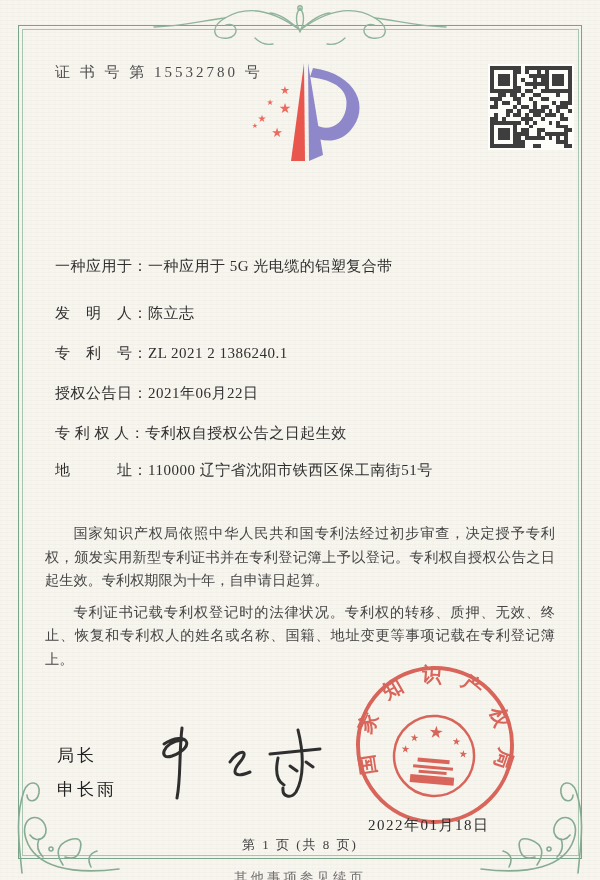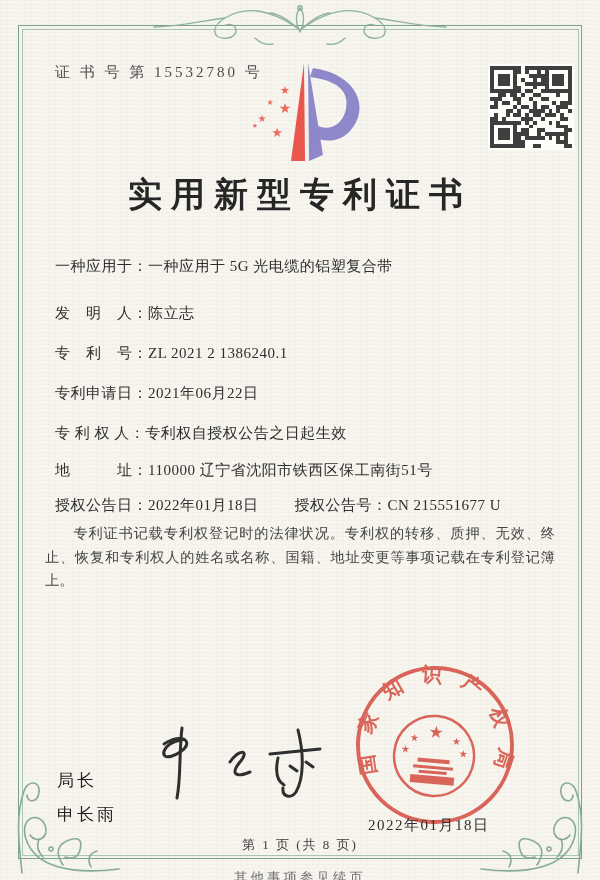--- a/index.html
+++ b/index.html
@@ -26,21 +26,21 @@
          font-size:34px;font-weight:700;letter-spacing:9px;color:#262626;}
   .fields{position:absolute;left:55px;top:256px;width:500px;font-size:15px;letter-spacing:.5px;}
   .field-row{margin-bottom:20px;line-height:20px;white-space:nowrap;}
   .field-row:first-child{margin-bottom:27px;}
   .field-row:nth-child(5){margin-bottom:17px;}
   .field-row:nth-child(6){margin-bottom:15px;}
   .grant-pair{margin-left:36px;}
   .body-text{position:absolute;left:45px;right:45px;top:522px;font-size:14.2px;line-height:23.5px;
              color:#454545;text-align:justify;}
   .body-text p{margin:0 0 8px 0;text-indent:2em;}
-  .official{position:absolute;left:57px;top:769px;font-family:Liberation Serif, serif;
+  .official{position:absolute;left:57px;top:744px;font-family:Liberation Serif, serif;
             font-size:17px;letter-spacing:3px;color:#222;}
   .official div{margin-bottom:11px;}
   .signature{position:absolute;left:148px;top:720px;width:190px;height:88px;}
   .seal{position:absolute;left:350px;top:660px;width:170px;height:170px;opacity:.85;mix-blend-mode:multiply;}
   .seal-date{position:absolute;left:368px;top:816px;font-size:15px;letter-spacing:1.5px;color:#2e2e2e;z-index:1;}
   .footer-page{position:absolute;left:0;right:0;top:836px;text-align:center;font-size:13px;letter-spacing:2px;color:#3d3d3d;}
   .footer-note{position:absolute;left:0;right:0;top:869px;text-align:center;font-size:13.5px;letter-spacing:3px;color:#6f6f6f;}
 </style>
 </head>
 <body>
@@ -333,47 +333,44 @@
       <div style="grid-area: 21 / 6;"></div>
       <div style="grid-area: 21 / 7;"></div>
       <div style="grid-area: 21 / 8;"></div>
       <div style="grid-area: 21 / 9;"></div>
       <div style="grid-area: 21 / 12;"></div>
       <div style="grid-area: 21 / 13;"></div>
       <div style="grid-area: 21 / 20;"></div>
       <div style="grid-area: 21 / 21;"></div>
     </div>
 
-  <h1 class="title">实用新型专利证书</h1>
 
   <div class="fields">
     <div class="field-row">
       <span>一种应用于：</span><span>一种应用于 5G 光电缆的铝塑复合带</span>
     </div>
     <div class="field-row">
       <span>发　明　人：</span><span>陈立志</span>
     </div>
     <div class="field-row">
       <span>专　利　号：</span><span>ZL 2021 2 1386240.1</span>
     </div>
     <div class="field-row">
-      <span>专利申请日：</span><span>2021年06月22日</span>
+      <span>授权公告日：</span><span>2021年06月22日</span>
     </div>
     <div class="field-row">
       <span>专 利 权 人：</span><span>专利权自授权公告之日起生效</span>
     </div>
     <div class="field-row">
       <span>地　　　址：</span><span>110000 辽宁省沈阳市铁西区保工南街51号</span>
     </div>
-    <div class="field-row">
-      <span>授权公告日：</span><span>2022年01月18日</span><span class="grant-pair"><span>授权公告号：</span><span>CN 215551677 U</span></span>
-    </div>
   </div>
 
   <div class="body-text">
+    <p>国家知识产权局依照中华人民共和国专利法经过初步审查，决定授予专利权，颁发实用新型专利证书并在专利登记簿上予以登记。专利权自授权公告之日起生效。专利权期限为十年，自申请日起算。</p>
     <p>专利证书记载专利权登记时的法律状况。专利权的转移、质押、无效、终止、恢复和专利权人的姓名或名称、国籍、地址变更等事项记载在专利登记簿上。</p>
   </div>
 
   <div class="official">
     <div>局长</div>
     <div>申长雨</div>
   </div>
 
   <svg class="signature" viewBox="0 0 190 88">
     <g fill="none" stroke="#2f2f2f" stroke-width="3" stroke-linecap="round">

